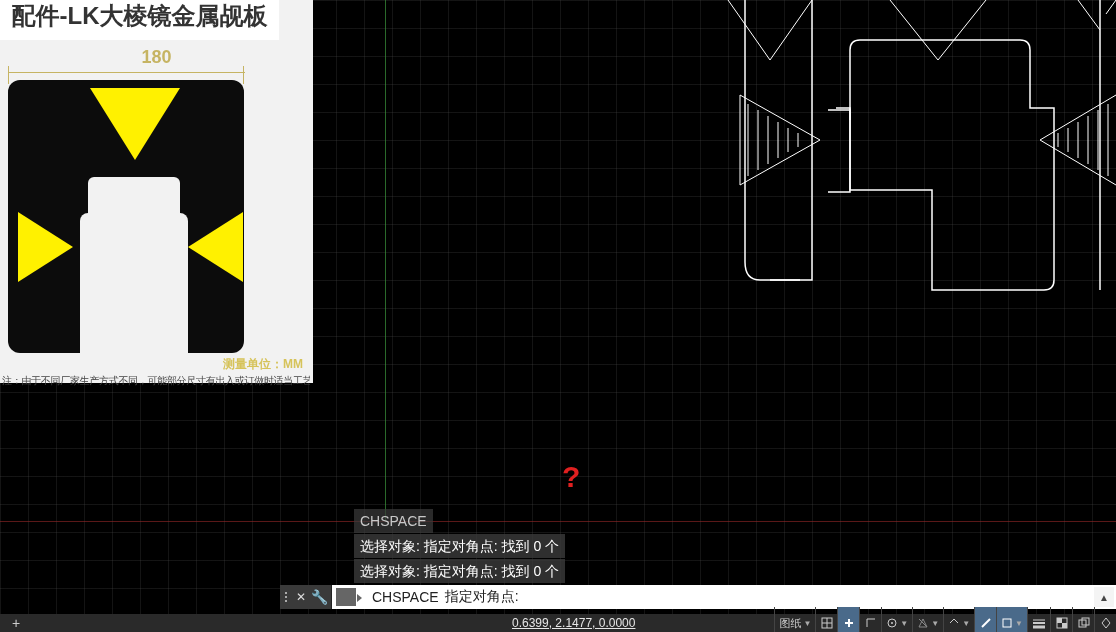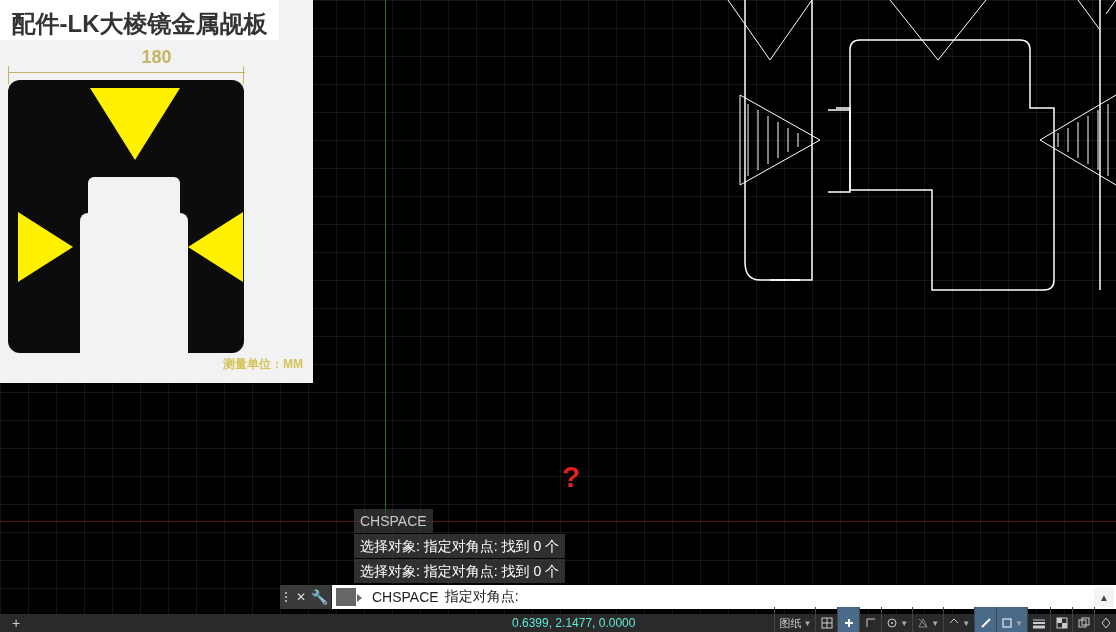--- a/index.html
+++ b/index.html
@@ -8,21 +8,21 @@
   
   .grid { position: absolute; inset: 0; background-image:
       linear-gradient(to right, rgba(80,80,80,0.25) 1px, transparent 1px),
       linear-gradient(to bottom, rgba(80,80,80,0.25) 1px, transparent 1px);
     background-size: 28px 28px; }
   .axis-v { position: absolute; left: 385px; top: 0; width: 1px; height: 521px; background: rgba(60,150,60,0.7); }
   .axis-h { position: absolute; left: 0; top: 521px; width: 1116px; height: 1px; background: rgba(150,40,40,0.6); }
 
   
   .ref-card { position: absolute; left: 0; top: 0; width: 313px; height: 383px; background: #f2f2f2; }
-  .ref-title-bar { width: 279px; height: 40px; background: #fff; display: flex; align-items: flex-end; justify-content: center; }
+  .ref-title-bar { width: 279px; height: 40px; background: #fff; display: flex; align-items: flex-start; justify-content: center; }
   .ref-title { font-size: 24px; font-weight: 600; color: #333; text-align: center; }
   .ref-dim-row { position: relative; height: 40px; padding-left: 8px; }
   .ref-dim-label { position: absolute; left: 50%; top: 7px; transform: translateX(-50%); font-size: 18px; font-weight: bold; color: #c6b463; }
   .ref-dim-line { position: absolute; left: 8px; right: 68px; top: 32px; height: 1px; background: #c6b463; }
   .ref-dim-tick-l { position: absolute; left: 8px; top: 26px; width: 1px; height: 18px; background: #c6b463; }
   .ref-dim-tick-r { position: absolute; left: 243px; top: 26px; width: 1px; height: 18px; background: #c6b463; }
   .ref-body { position: relative; width: 313px; height: 237px; }
   .black-plate { position: absolute; left: 8px; top: 0; width: 236px; height: 273px; background: #0c0c0c; border-radius: 12px; }
   .cutout { position: absolute; left: 72px; bottom: 0; width: 108px; height: 140px; background: #f2f2f2; border-radius: 8px 8px 0 0; }
   .cutout-top { position: absolute; left: 80px; bottom: 140px; width: 92px; height: 36px; background: #f2f2f2; border-radius: 6px 6px 0 0; }
@@ -55,21 +55,21 @@
   .cmdbar-icon { width: 20px; height: 18px; background: #666; display: inline-block; position: relative; }
   .cmdbar-icon::after { content: ""; position: absolute; right: -6px; top: 6px; border-left: 5px solid #666; border-top: 4px solid transparent; border-bottom: 4px solid transparent; }
   .cmdbar-cmd { font-weight: 500; margin-left: 10px; }
   .cmdbar-drop { position: absolute; right: 2px; top: 2px; width: 20px; height: 20px; display: flex; align-items: center; justify-content: center; color: #444; font-size: 10px; background: #f4f4f4; }
 
   
   .status { position: absolute; left: 0; top: 614px; width: 1116px; height: 18px; background: #2a2a2a; display: flex; align-items: center; color: #ccc; font-size: 12px; }
   .status-left { width: 32px; display: flex; align-items: center; justify-content: center; }
   .plus { color: #ccc; font-size: 14px; }
   .status-mid { flex: 1; }
-  .coords { margin-left: 480px; color: #5eead4; white-space: nowrap; }
+  .coords { margin-left: 480px; color: #e5e5e5; white-space: nowrap; text-decoration: underline; }
   .status-right { display: flex; align-items: center; gap: 0; }
   .sbtn { height: 33px; min-width: 22px; padding: 0 4px; display: flex; align-items: center; justify-content: center; color: #ccc; border-left: 1px solid #444; font-size: 11px; }
   .sbtn.active { background: #4a6a8a; color: #fff; }
   .sbtn svg { display: block; }
   .tri-dd { font-size: 8px; color: #aaa; padding-left: 2px; }
   .sheet-label { white-space: nowrap; }
 </style>
 </head>
 <body>
 
@@ -90,20 +90,21 @@
     </div>
     <div class="ref-body">
       <div class="black-plate">
         <div class="tri tri-down"></div>
         <div class="tri tri-right"></div>
         <div class="tri tri-left"></div>
         <div class="cutout-top"></div>
         <div class="cutout"></div>
       </div>
       <div class="ref-unit">测量单位：MM</div>
+      <div class="ref-foot">注：由于不同厂家生产方式不同，可能部分尺寸有出入或订做时适当工艺</div>
     </div>
   </div>
 
   <svg class="cad-svg" viewBox="0 0 396 300">
     <g stroke="#fff" stroke-width="1.5" fill="none">
 
       <path d="M25 0 L25 262 Q25 280 40 280 L92 280 L92 0"></path>
 
       <path d="M130 50 Q130 40 140 40 L300 40 Q310 40 310 50 L310 108 L334 108 L334 280 Q334 290 324 290 L212 290 L212 190 L130 190 Z"></path>
       <path d="M116 108 L130 108 L130 120"></path>

